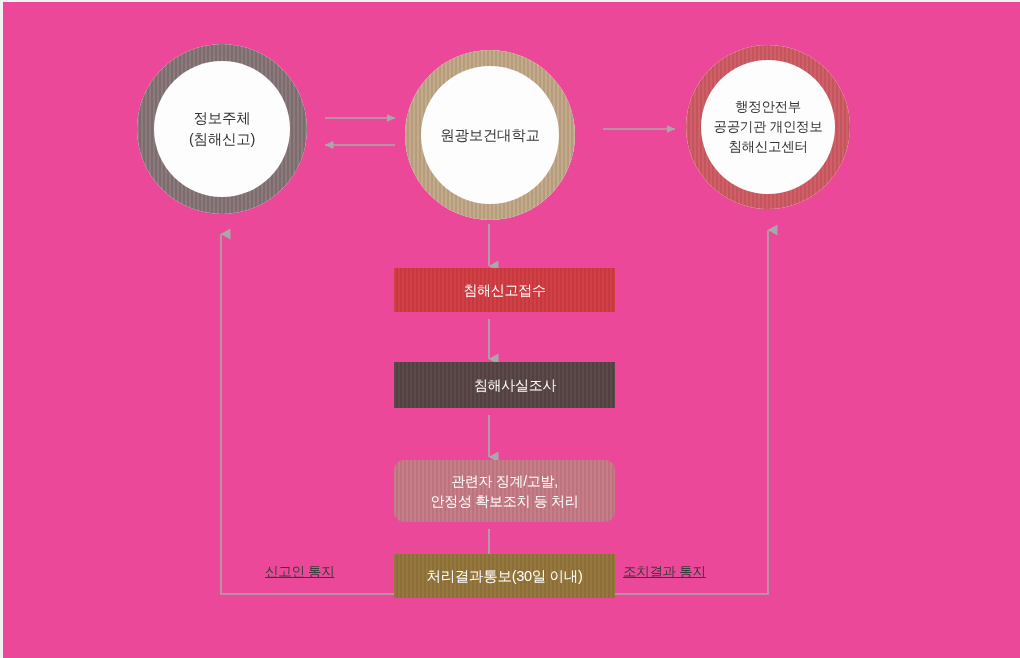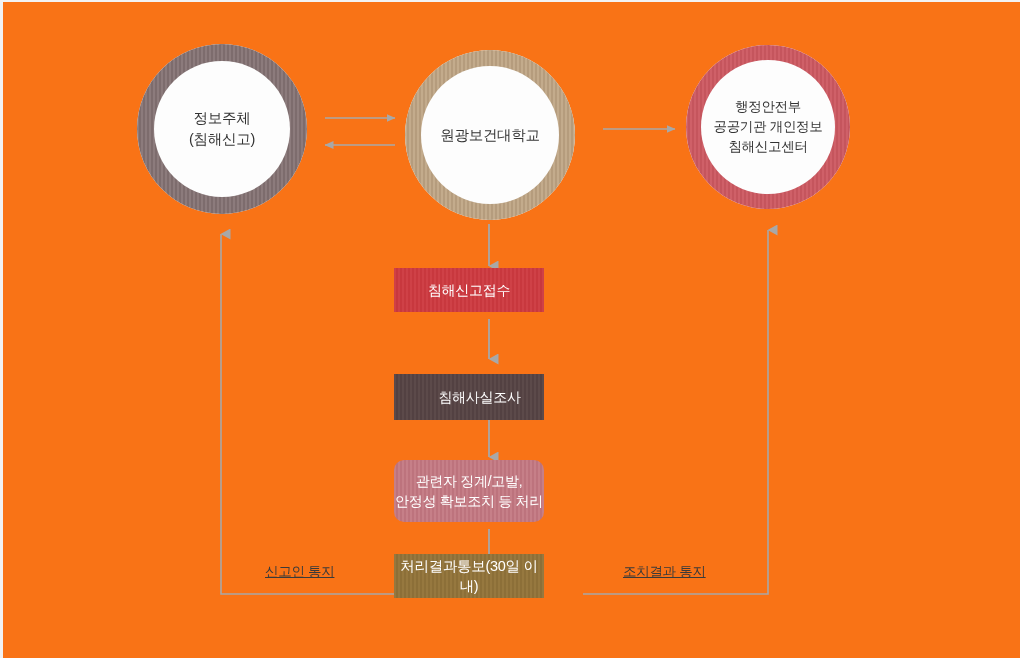--- a/index.html
+++ b/index.html
@@ -10,21 +10,21 @@
   body {
     width: 1020px;
     height: 658px;
     font-family: "Liberation Sans", "DejaVu Sans", sans-serif;
     overflow: hidden;
   }
   #diagram {
     position: relative;
     width: 1020px;
     height: 658px;
-    background: #f97316;
+    background: #ec4899;
     box-sizing: border-box;
     border-left: 3px solid #f2f2f2;
     border-top: 2px solid #f3f3f3;
   }
 
   
   .node-circle {
     position: absolute;
     border-radius: 50%;
     box-sizing: border-box;
@@ -76,36 +76,36 @@
     background-image: repeating-linear-gradient(90deg,
        #cf6068 0px, #cf6068 2px, #c5555d 2px, #c5555d 4px);
   }
   #circle-gov .inner { left: 15px; top: 15px; right: 15px; bottom: 15px; }
   #circle-gov .label { font-size: 13.5px; line-height: 20px; }
 
   
   .proc-box {
     position: absolute;
     left: 391px;
-    width: 150px;
+    width: 221px;
     box-sizing: border-box;
     display: flex;
     align-items: center;
     justify-content: center;
     text-align: center;
     color: #ffffff;
     font-size: 14px;
     line-height: 20px;
     letter-spacing: -0.3px;
     white-space: pre-line;
   }
   #box-report  { top: 266px; height: 44px;
     background-image: repeating-linear-gradient(90deg,
       #cf4147 0px, #cf4147 2px, #c8383e 2px, #c8383e 4px); }
-  #box-investigate { top: 372px; height: 46px;
+  #box-investigate { top: 360px; height: 46px;
     background-image: repeating-linear-gradient(90deg,
       #5c4a4a 0px, #5c4a4a 2px, #534142 2px, #534142 4px); padding-left: 21px; }
   #box-action  { top: 458px; height: 62px;
     background-image: repeating-linear-gradient(90deg,
       #c67f88 0px, #c67f88 2px, #bd737d 2px, #bd737d 4px); border-radius: 10px; }
   #box-notify  { top: 552px; height: 44px;
     background-image: repeating-linear-gradient(90deg,
       #96783f 0px, #96783f 2px, #8c6f38 2px, #8c6f38 4px);
     font-size: 14.5px; }
 

